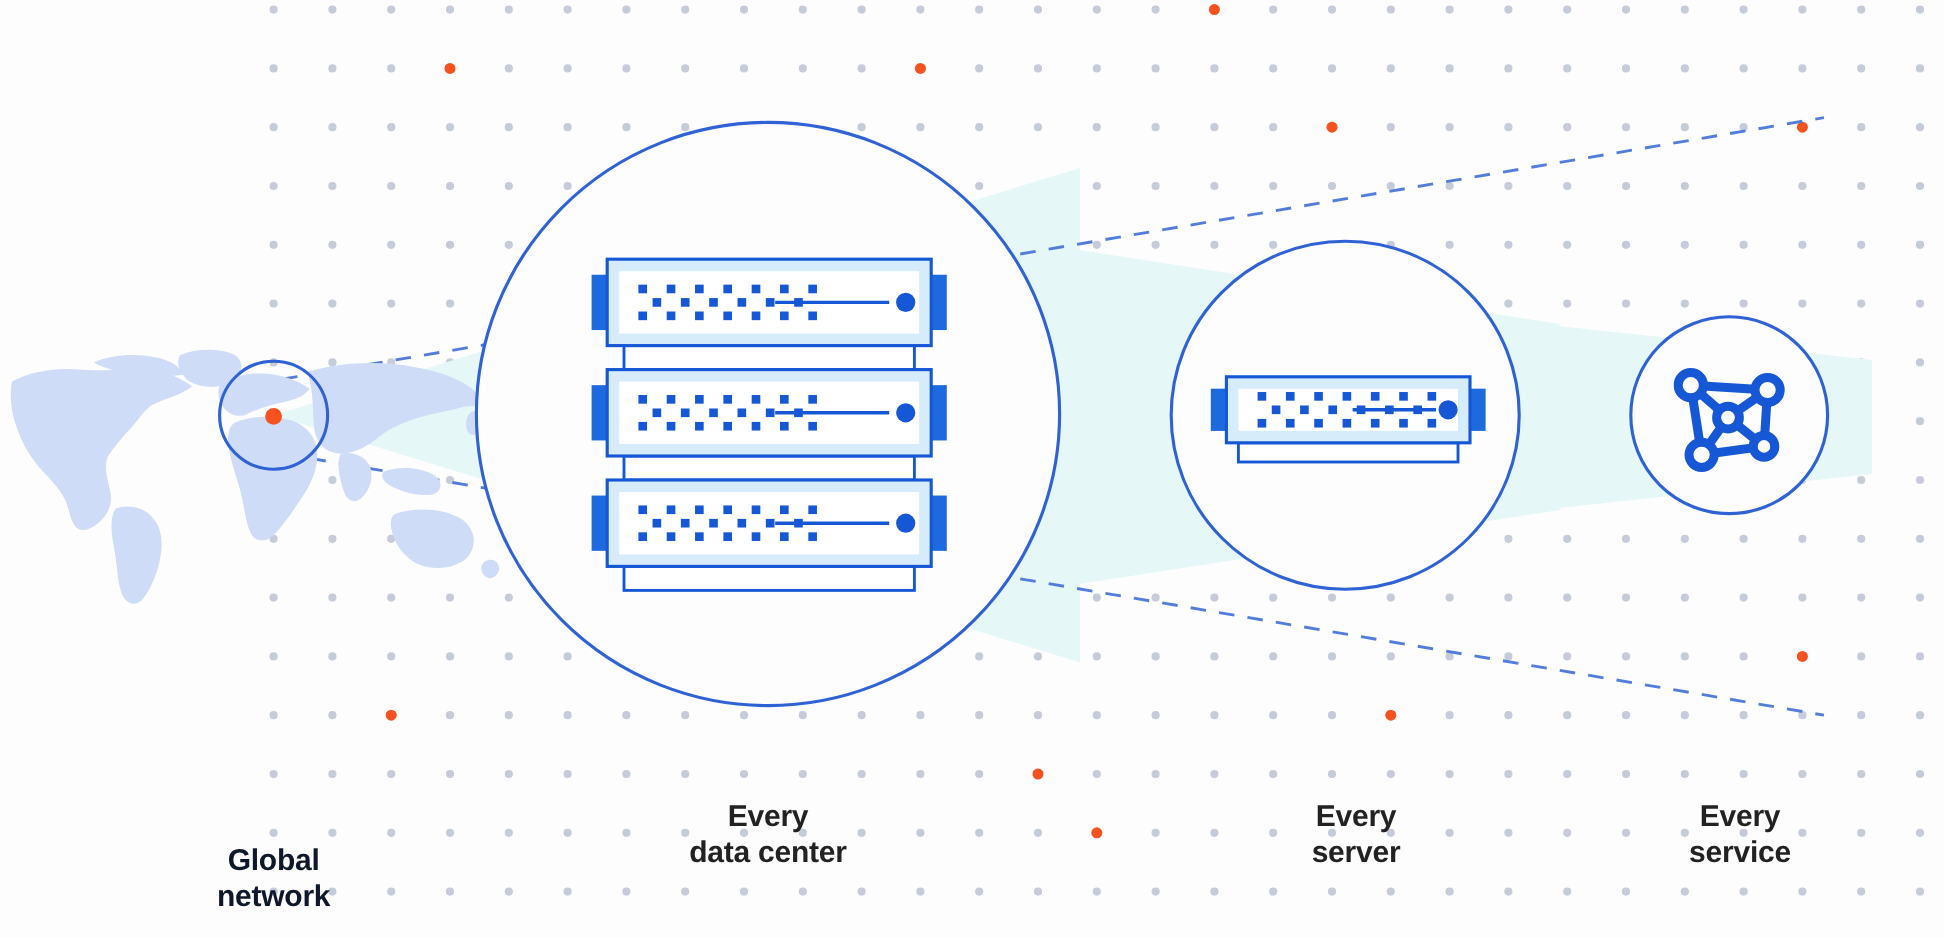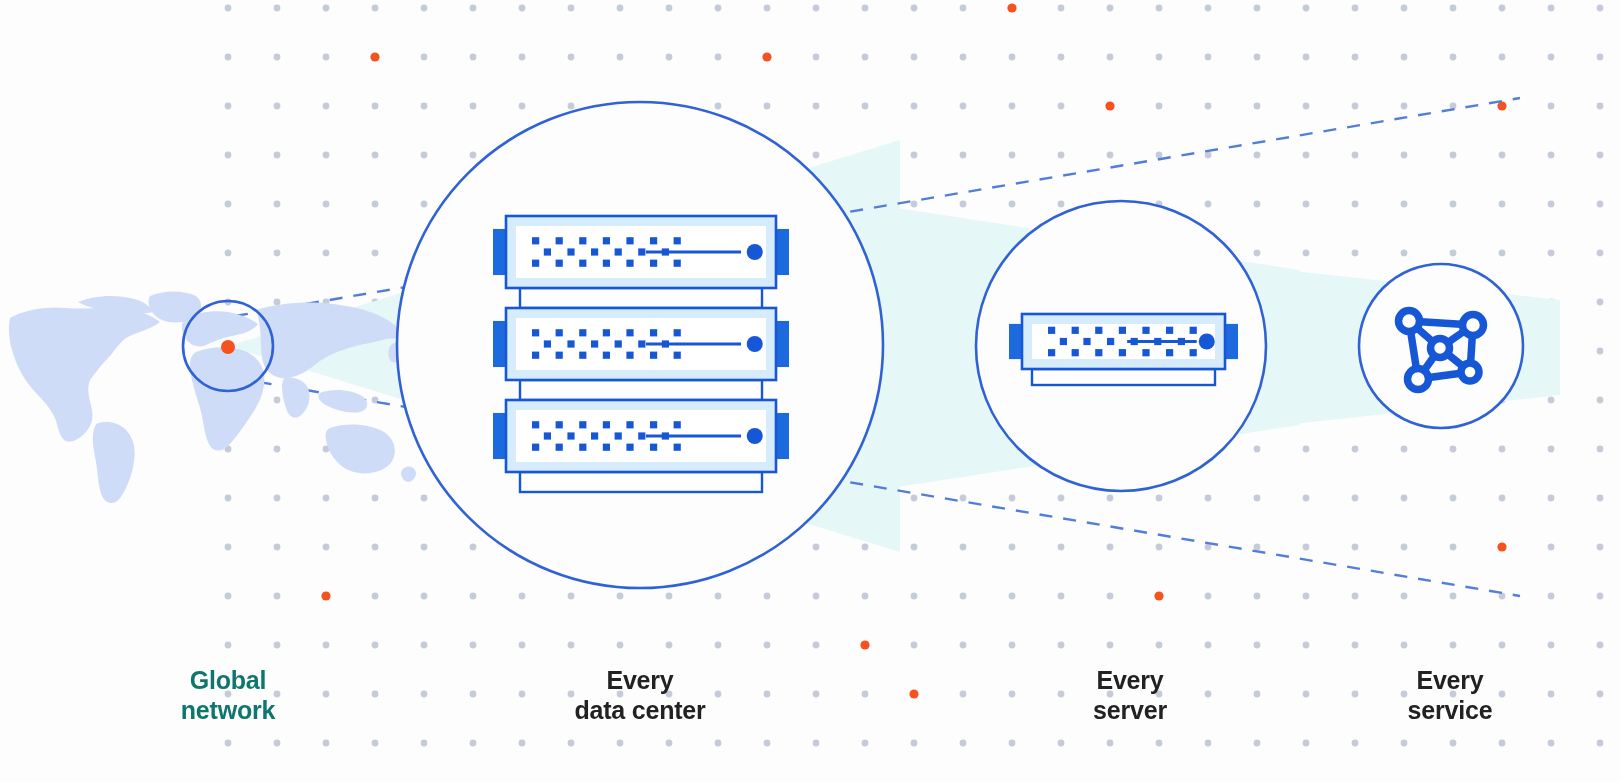--- a/index.html
+++ b/index.html
@@ -720,21 +720,21 @@
     </g>
     <g fill="#fdfdfd" stroke="#1657d6" stroke-width="7.5">
       <circle cx="1409" cy="321" r="10.5"></circle>
       <circle cx="1473" cy="325" r="10.5"></circle>
       <circle cx="1418" cy="379" r="10.5"></circle>
       <circle cx="1470" cy="372" r="9"></circle>
       <circle cx="1440" cy="348" r="9.5"></circle>
     </g>
   </svg>
 
-  <div class="label accent" id="lbl-global" style="color: #0f766e;">Global
+  <div class="label accent" id="lbl-global" style="color: #0f172a; margin-top: 37px;">Global
 network</div>
   <div class="label" id="lbl-dc">Every
 data center</div>
   <div class="label" id="lbl-server">Every
 server</div>
   <div class="label" id="lbl-service">Every
 service</div>
 
 </div>
 

